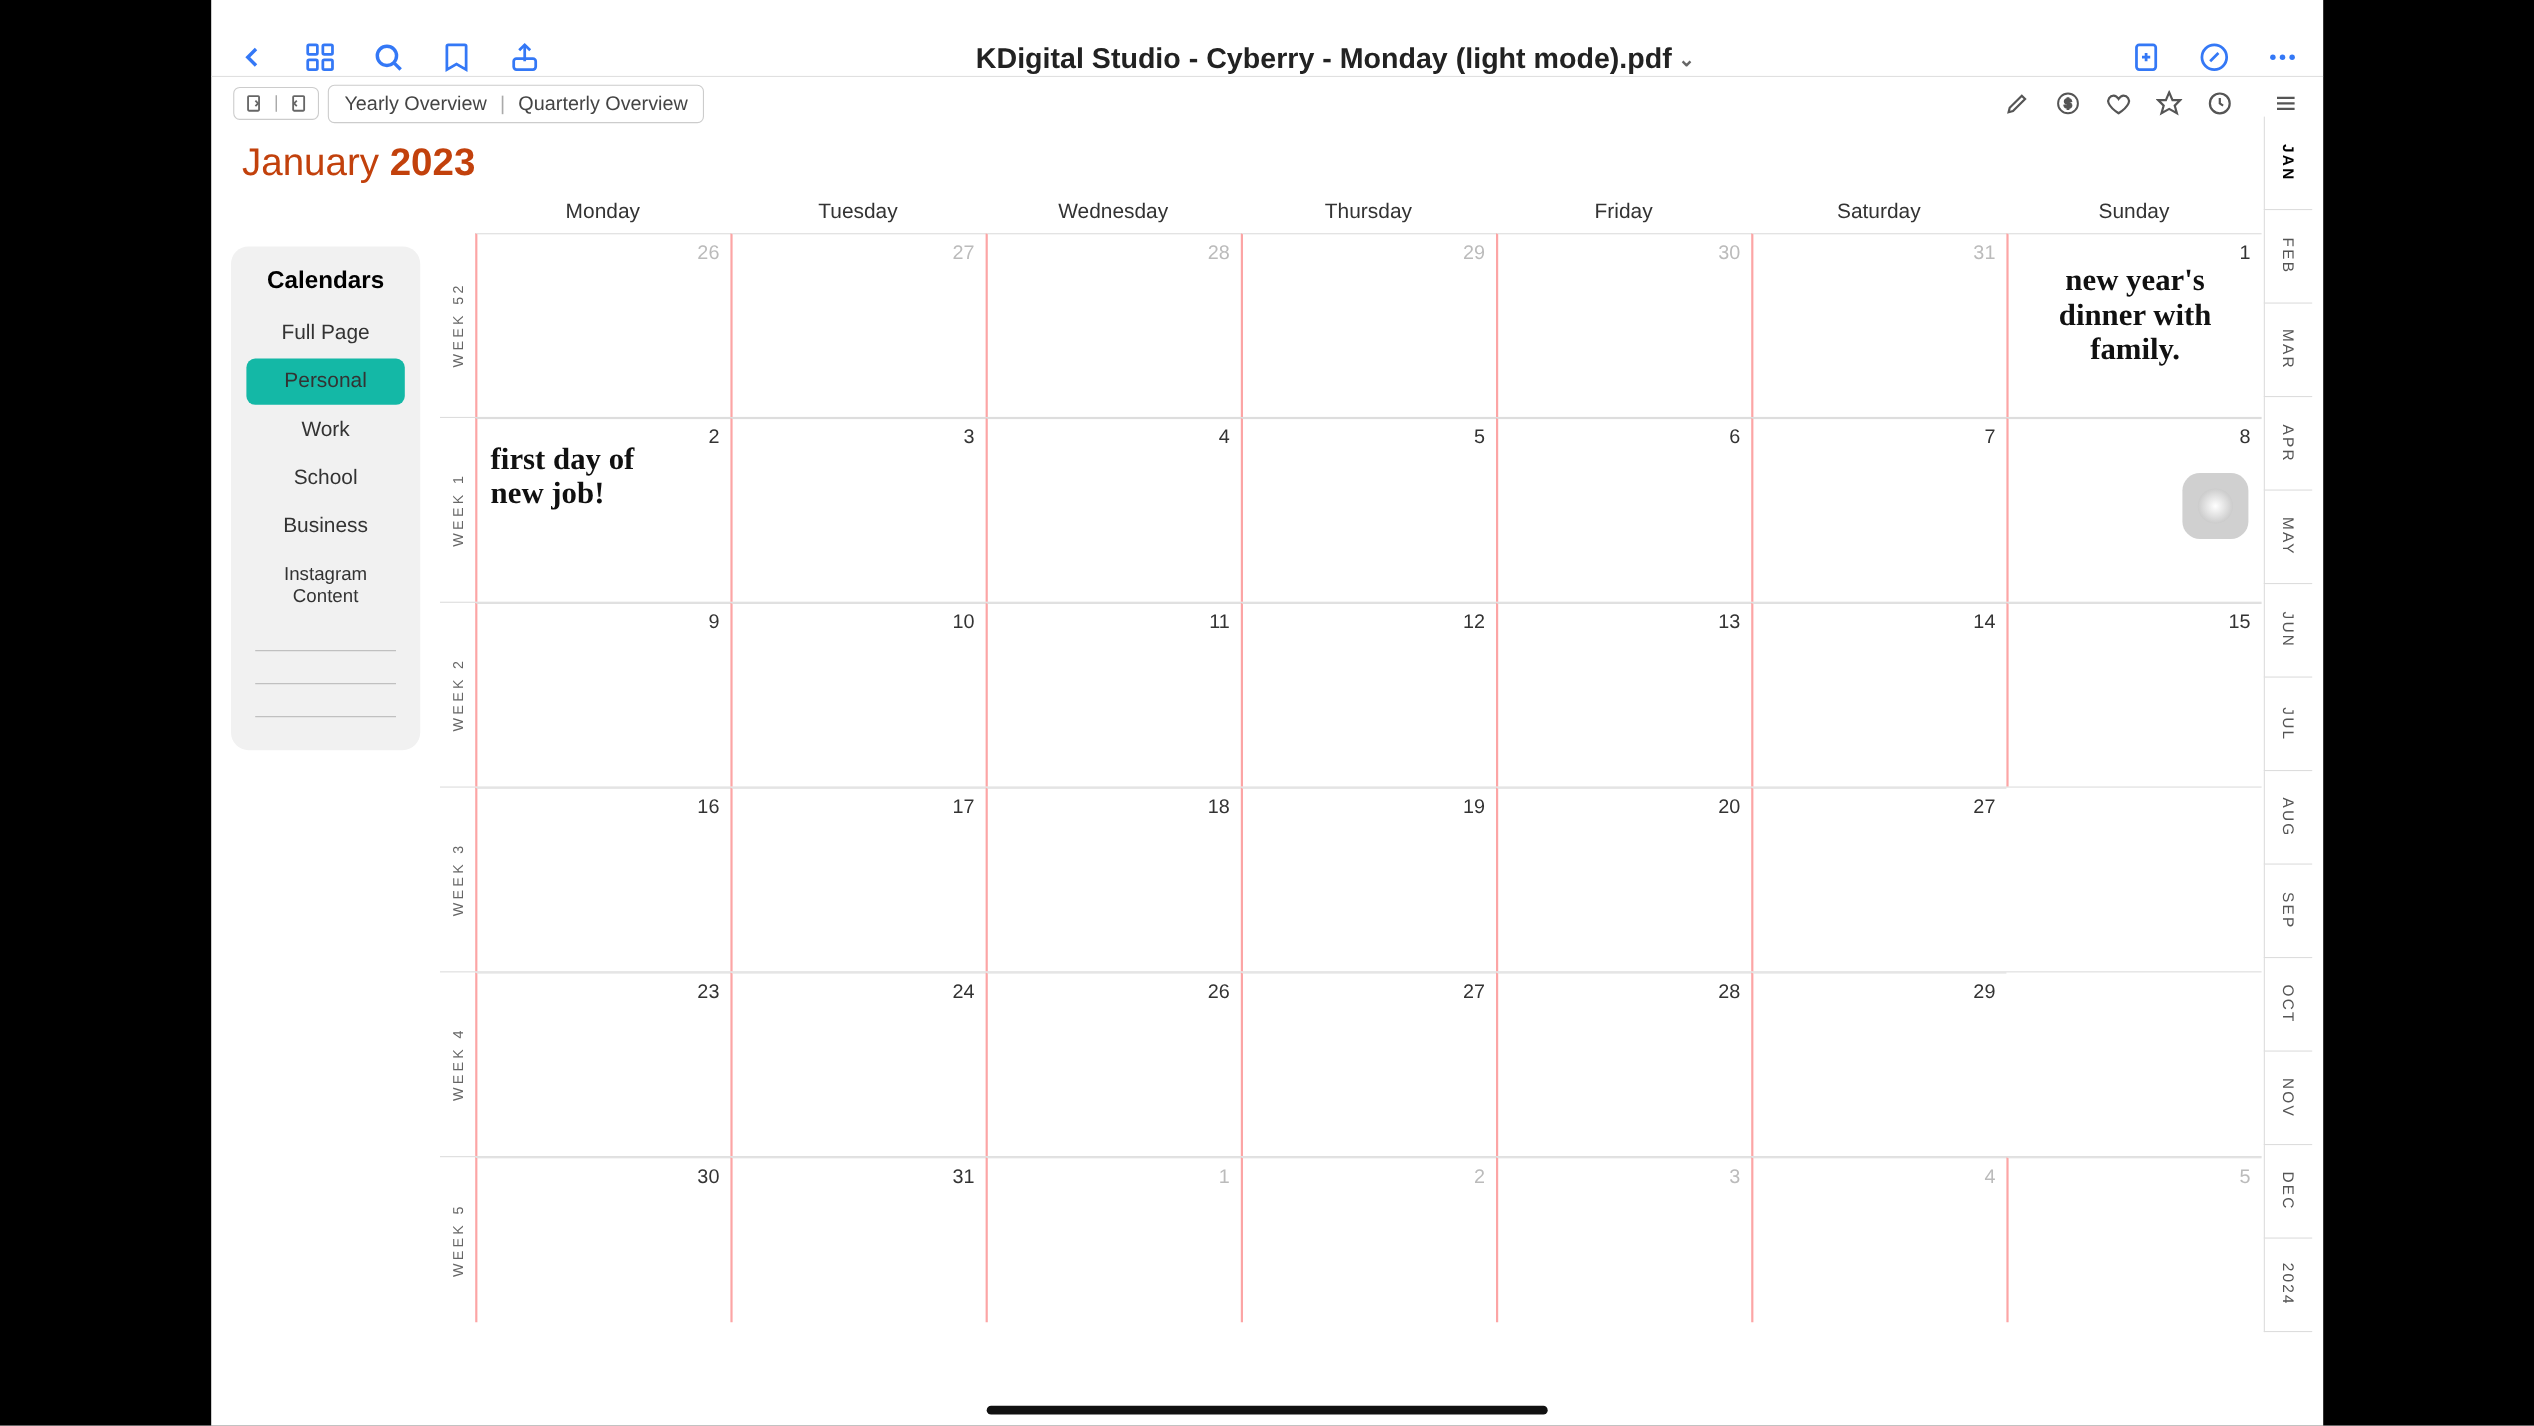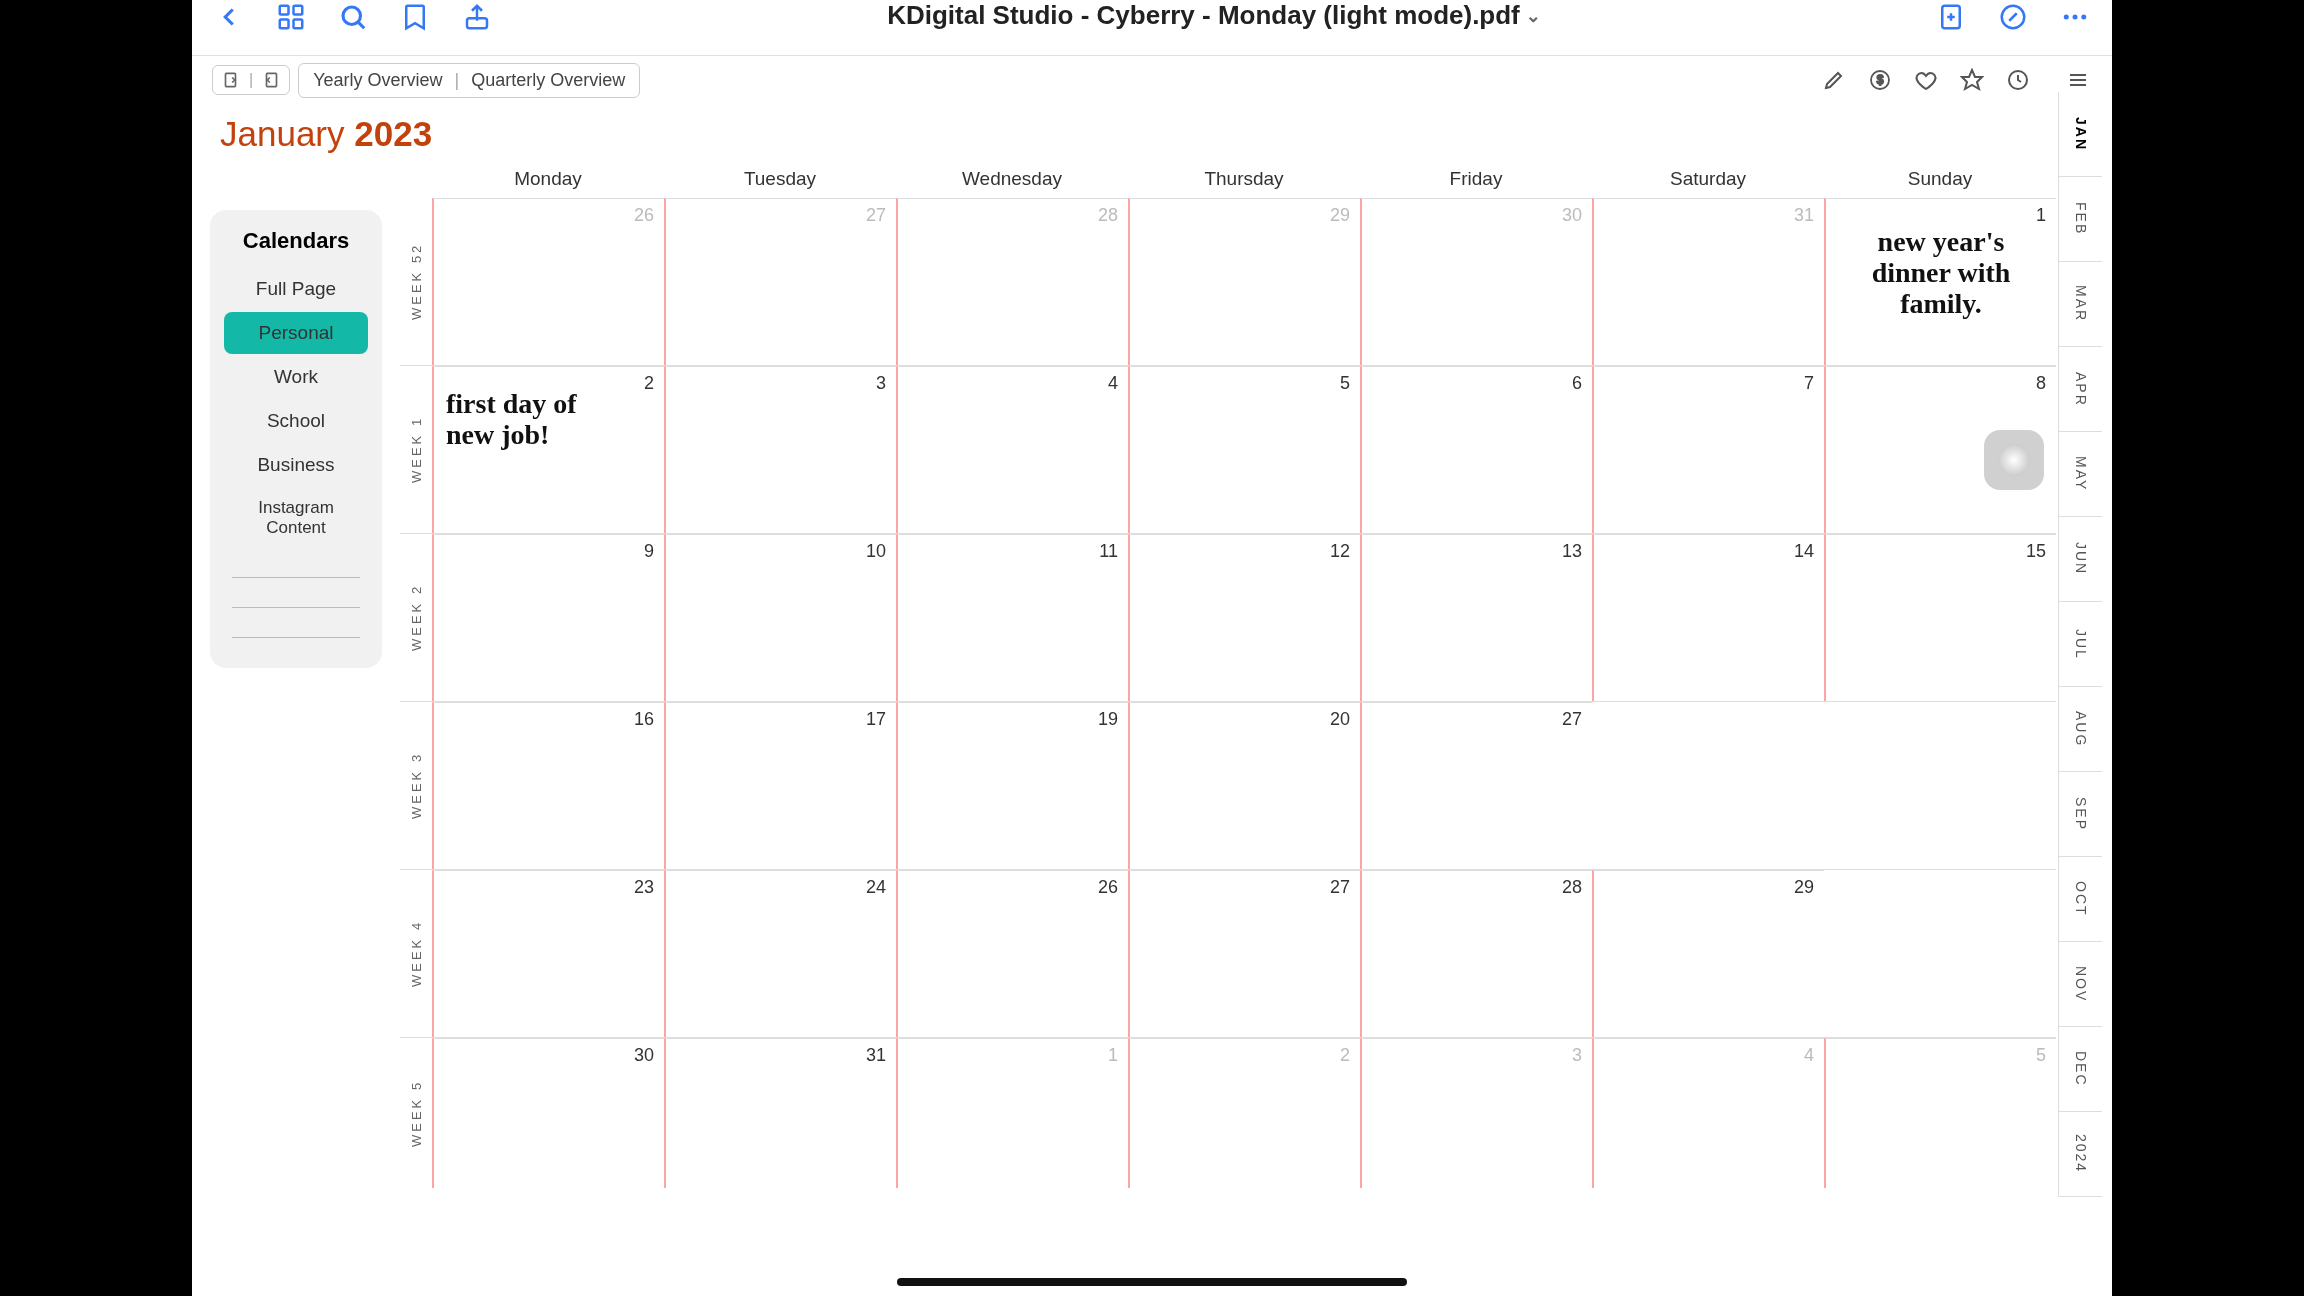--- a/index.html
+++ b/index.html
@@ -13,23 +13,23 @@
   align-items: flex-start;
 }
 .app-container {
   width: 1920px;
   height: 1296px;
   background: #fff;
   position: relative;
   overflow: hidden;
 }
 .top-toolbar {
-  height: 56px;
+  height: 70px;
   display: flex;
-  align-items: flex-start;
+  align-items: flex-end;
   padding: 0 20px;
   border-bottom: 1px solid #e0e0e0;
 }
 .toolbar-left { display: flex; align-items: center; gap: 28px; }
 .toolbar-center { flex: 1; display: flex; justify-content: center; align-items: center; font-size: 26px; font-weight: 600; color: #222; gap: 6px; }
 .toolbar-right { display: flex; align-items: center; gap: 28px; }
 .icon-btn { width: 34px; height: 34px; display: flex; align-items: center; justify-content: center; color: #3478f6; cursor: pointer; }
 .icon-btn svg { width: 30px; height: 30px; }
 .sub-toolbar {
   height: 48px;
@@ -396,20 +396,23 @@
               <div class="day-num">15</div>
             </div>
           </div>
           <div class="week-row">
             <div class="week-label">WEEK 3</div>
             <div class="day-cell">
               <div class="day-num">16</div>
             </div>
             <div class="day-cell">
               <div class="day-num">17</div>
+            </div>
+            <div class="day-cell">
+              <div class="day-num">18</div>
             </div>
             <div class="day-cell">
               <div class="day-num">19</div>
             </div>
             <div class="day-cell">
               <div class="day-num">20</div>
             </div>
             <div class="day-cell">
               <div class="day-num">27</div>
             </div>

